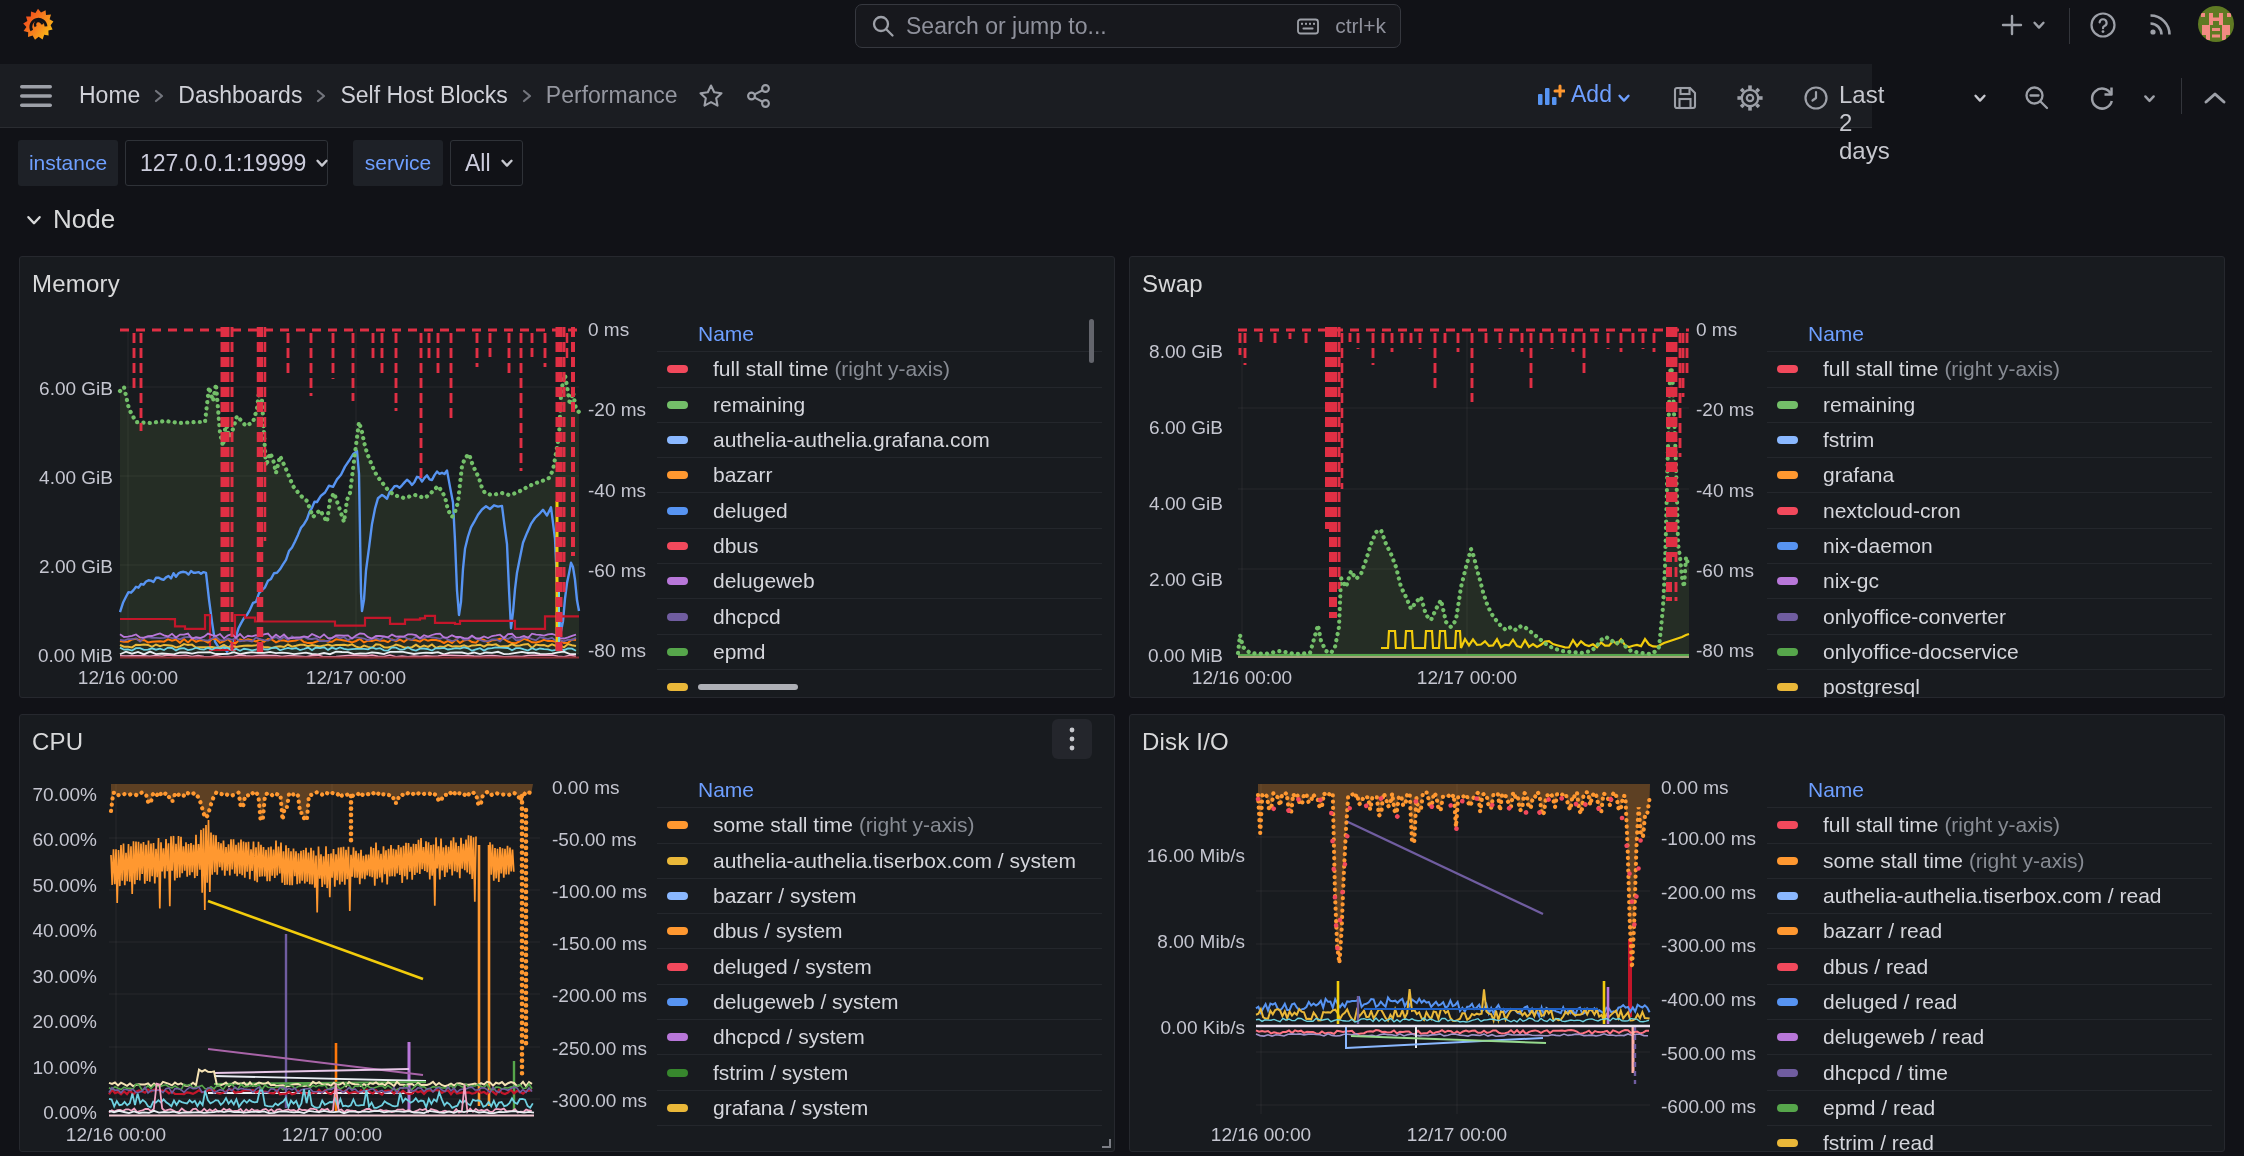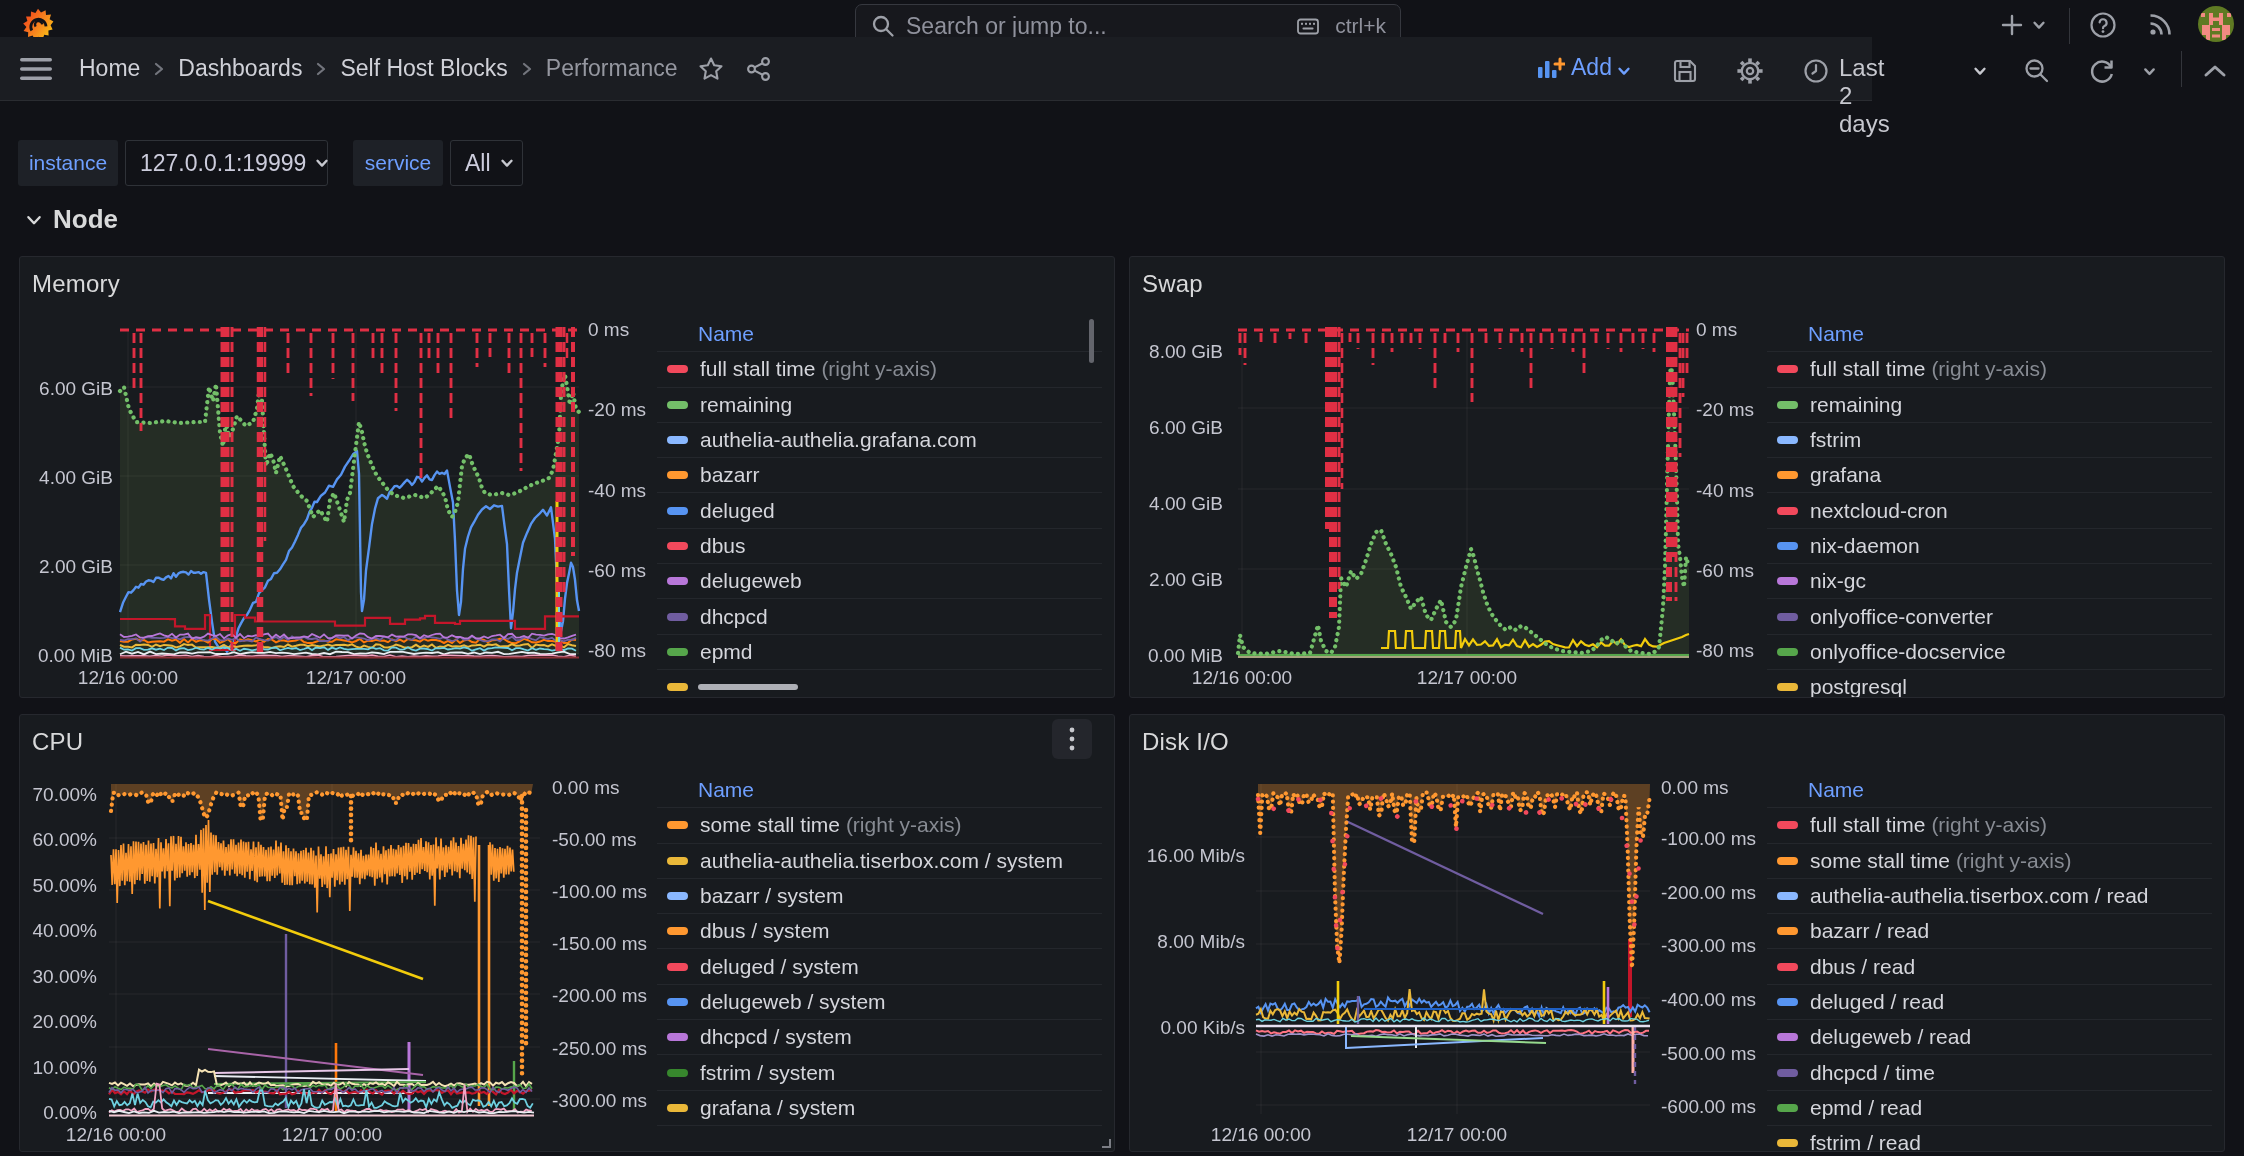--- a/index.html
+++ b/index.html
@@ -1,37 +1,37 @@
 <!DOCTYPE html>
 <html><head><meta charset="utf-8"><style>
 *{margin:0;padding:0;box-sizing:border-box}
 html,body{width:2244px;height:1156px;background:#111217;font-family:"Liberation Sans",sans-serif;overflow:hidden;position:relative}
 .abs{position:absolute}
 .topbar{position:absolute;left:0;top:0;width:2244px;height:53px;background:#111217}
-.toolbar{position:absolute;left:0;top:37px;width:1872px;height:64px;background:#1b1d22;border-bottom:1px solid #2a2c31}
+.toolbar{position:absolute;left:0;top:64px;width:1872px;height:64px;background:#1b1d22;border-bottom:1px solid #2a2c31}
 .searchbox{position:absolute;left:855px;top:4px;width:546px;height:44px;background:#17181d;border:1px solid #36383f;border-radius:7px;display:flex;align-items:center;padding:12px 14px;gap:10px}
 .sphold{color:#8f919c;font-size:23px;flex:1}
 .ctrlk{color:#8f919c;font-size:21px;margin-left:6px}
 .crumb{font-size:23px;color:#d0d1d8}
 .crumb.dim{color:#9597a0}
 .tbtxt{font-size:24px;color:#c7c8cf}
 .addtxt{font-size:23px;color:#6e9fff}
 .vdiv{width:1px;background:#33353b;height:36px}
 .pill-label{position:absolute;height:46px;background:#1e2127;border-radius:3px;display:flex;align-items:center;justify-content:center;color:#6e9fff;font-size:21px}
 .pill-value{position:absolute;height:46px;background:#111217;border:1px solid #2f3238;border-radius:3px;display:flex;align-items:center;color:#ccccdc;font-size:23px;padding:0 14px;gap:8px}
-.nodehdr{position:absolute;left:24px;top:204px;display:flex;align-items:center;gap:9px;color:#d8d9da;font-size:26px;font-weight:700}
+.nodehdr{position:absolute;left:24px;top:204px;display:flex;align-items:center;gap:9px;color:#d8d9da;font-size:26px;font-weight:400}
 .panel{position:absolute;background:#181b1f;border:1px solid #26282e;border-radius:3px;overflow:hidden}
 .ptitle{position:absolute;left:12px;top:13px;font-size:24px;font-weight:500;color:#d8d9da;letter-spacing:0.2px}
 .ax{font-size:19px;fill:#c5c6d0;font-family:"Liberation Sans",sans-serif}
 .legend{position:absolute;left:637px;right:12px}
 .lrow{display:flex;align-items:center;height:35.3px;border-bottom:1px solid rgba(204,204,220,0.07);overflow:hidden;white-space:nowrap}
 .lrow.lhead{}
 .lname{color:#6e9fff;font-size:21px;font-weight:500;margin-left:41px}
 .sw{width:21px;height:8px;border-radius:4px;margin-left:10px;flex:none}
-.ltxt{color:#d5d6dc;font-size:21px;margin-left:12px}
+.ltxt{color:#d5d6dc;font-size:21px;margin-left:25px}
 .lsfx{color:#878b93}
 .lsb{position:absolute;right:8px;top:2px;width:5px;height:44px;background:#63656c;border-radius:3px}
 .gbar{width:100px;height:6px;background:#aeb0b6;border-radius:3px;margin-left:10px}
 .kebab{position:absolute;right:22px;top:4px;width:40px;height:40px;background:#24262c;border-radius:6px;display:flex;align-items:center;justify-content:center}
 .corner{position:absolute;right:3px;bottom:3px;width:9px;height:9px;border-right:2px solid #7b7d84;border-bottom:2px solid #7b7d84}
 .icbtn{display:flex;align-items:center}
 </style></head><body>
 <div class="topbar">
     <div class="abs" style="left:22px;top:8px"><svg width="32" height="33" viewBox="0 0 32 33" style="">
         <defs>

